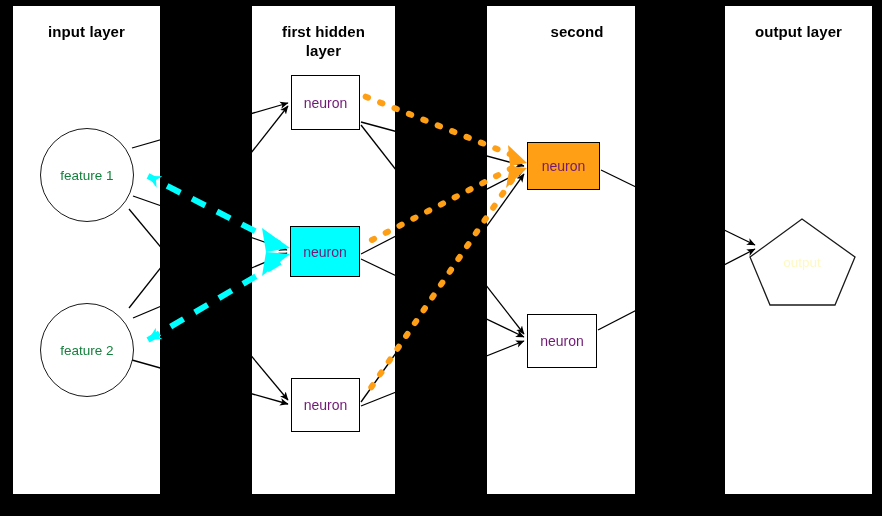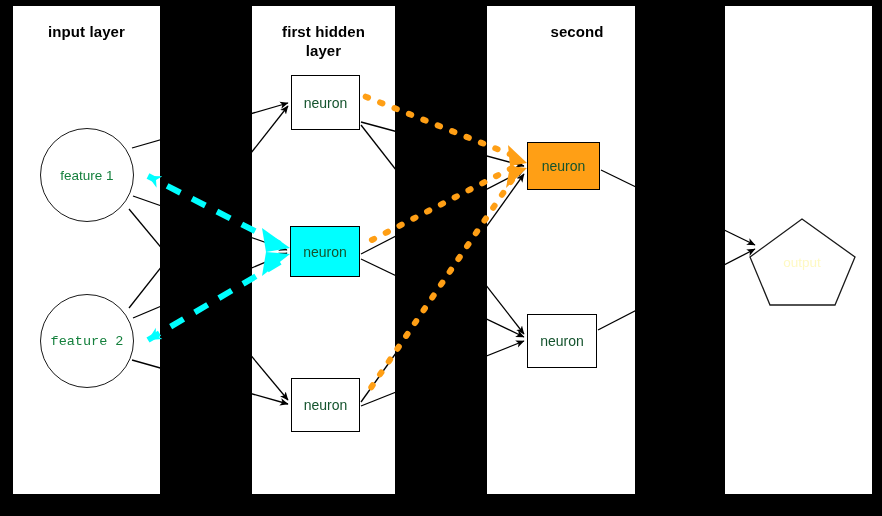--- a/index.html
+++ b/index.html
@@ -43,21 +43,21 @@
   }
   .node-box {
     position: absolute;
     border: 1.6px solid #000000;
     box-sizing: border-box;
     background: #ffffff;
     display: flex;
     align-items: center;
     justify-content: center;
     font-size: 14px;
-    color: #14532d;
+    color: #701a75;
   }
   .node-box.cyan { background: #00ffff; }
   .node-box.orange { background: #ff9f15; }
   .pentagon-label {
     position: absolute;
     font-size: 13.5px;
     color: #fef9c3;
     text-align: center;
   }
   svg.edges {
@@ -85,20 +85,23 @@
   </div>
 
   <div class="panel-title" style="left:13px; top:22px; width:147px;">
     <div>input layer</div>
   </div>
 
   <div class="panel-title" style="left:487px; top:22px; width:148px;margin-left:16px;">
     <div>second</div>
   </div>
 
+  <div class="panel-title" style="left:725px; top:22px; width:147px;">
+    <div>output layer</div>
+  </div>
 
   <svg class="edges" viewBox="0 0 882 516">
     <defs>
       <marker id="arrowBlack" markerWidth="9" markerHeight="9" refX="8" refY="4.5" orient="auto" markerUnits="userSpaceOnUse">
         <path d="M0,0.8 L8.5,4.5 L0,8.2 L2.2,4.5 Z" fill="#000000"></path>
       </marker>
       <marker id="arrowCyan" markerWidth="26" markerHeight="26" refX="24" refY="13" orient="auto" markerUnits="userSpaceOnUse">
         <path d="M0,1 L24,13 L0,25 L7,13 Z" fill="#00ffff"></path>
       </marker>
       <marker id="arrowCyanSmall" markerWidth="14" markerHeight="14" refX="13" refY="7" orient="auto" markerUnits="userSpaceOnUse">
@@ -152,21 +155,21 @@
 
     <g fill="#ff9f15">
       <path d="M508,145 L527,163 L510,166 Z"></path>
       <path d="M527,168 L506,188 L510,166 Z"></path>
     </g>
   </svg>
 
   <div class="node-circle" style="left:40px; top:128px; width:94px; height:94px;">
     <span>feature 1</span>
   </div>
-  <div class="node-circle" style="left:40px; top:294px; width:94px; height:94px;font-family:Liberation Mono, monospace;">
+  <div class="node-circle" style="left:40px; top:303px; width:94px; height:94px;">
     <span>feature 2</span>
   </div>
 
   <div class="node-box" style="left:291px; top:75px; width:69px; height:55px;">
     <span>neuron</span>
   </div>
   <div class="node-box cyan" style="left:290px; top:226px; width:70px; height:51px;">
     <span>neuron</span>
   </div>
   <div class="node-box" style="left:291px; top:378px; width:69px; height:54px;">

